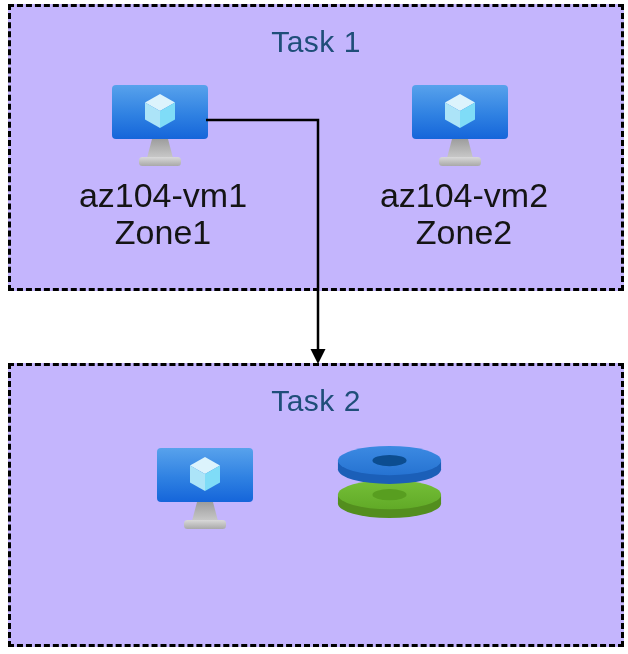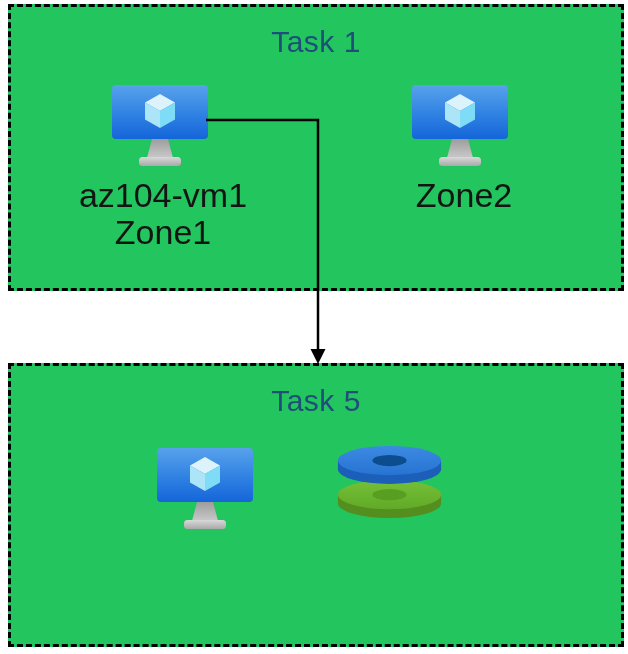--- a/index.html
+++ b/index.html
@@ -2,21 +2,21 @@
 <html><head>
 <meta charset="utf-8">
 <style>
   html,body{margin:0;padding:0;background:#ffffff;}
   body{
     width:628px;height:654px;position:relative;overflow:hidden;
     font-family:"Liberation Sans", sans-serif;
   }
   .canvas{position:absolute;left:0;top:0;width:628px;height:654px;}
   .task-box{
-    position:absolute;background:#22c55e;
+    position:absolute;background:#c4b5fd;
     border:3px dashed #000000;box-sizing:border-box;
   }
   #task1-box{left:8px;top:4px;width:616px;height:287px;}
   #task2-box{left:8px;top:363px;width:616px;height:284px;}
   .task-title{
     position:absolute;left:0;right:0;top:18px;text-align:center;
     color:#1f4e79;font-size:30px;font-weight:400;letter-spacing:0.5px;
   }
   .icon{position:absolute;}
   .vm-icon{width:96px;height:84px;}
@@ -89,26 +89,27 @@
 
     <svg class="icon vm-icon" id="vm2-icon" viewBox="0 0 96 84">
       <polygon points="40,54 56,54 61,73 35,73" fill="url(#standGrad)"></polygon>
       <rect x="27" y="72" width="42" height="9" rx="3.5" fill="url(#baseGrad)"></rect>
       <rect x="0" y="0" width="96" height="54" rx="4" fill="url(#screenGrad)"></rect>
       <polygon points="48,9 63,17.5 48,26 33,17.5" fill="#dcf3fc"></polygon>
       <polygon points="33,17.5 48,26 48,43 33,34.5" fill="#ace4f8"></polygon>
       <polygon points="63,17.5 48,26 48,43 63,34.5" fill="#7fdcf7"></polygon>
     </svg>
     <div class="vm-label" id="vm2-label">
+      <div>az104-vm2</div>
       <div>Zone2</div>
     </div>
   </div>
 
   <div class="task-box" id="task2-box">
-    <div class="task-title">Task 5</div>
+    <div class="task-title">Task 2</div>
 
     <svg class="icon vm-icon" id="task2-vm-icon" viewBox="0 0 96 84">
       <polygon points="40,54 56,54 61,73 35,73" fill="url(#standGrad)"></polygon>
       <rect x="27" y="72" width="42" height="9" rx="3.5" fill="url(#baseGrad)"></rect>
       <rect x="0" y="0" width="96" height="54" rx="4" fill="url(#screenGrad)"></rect>
       <polygon points="48,9 63,17.5 48,26 33,17.5" fill="#dcf3fc"></polygon>
       <polygon points="33,17.5 48,26 48,43 33,34.5" fill="#ace4f8"></polygon>
       <polygon points="63,17.5 48,26 48,43 63,34.5" fill="#7fdcf7"></polygon>
     </svg>
 

